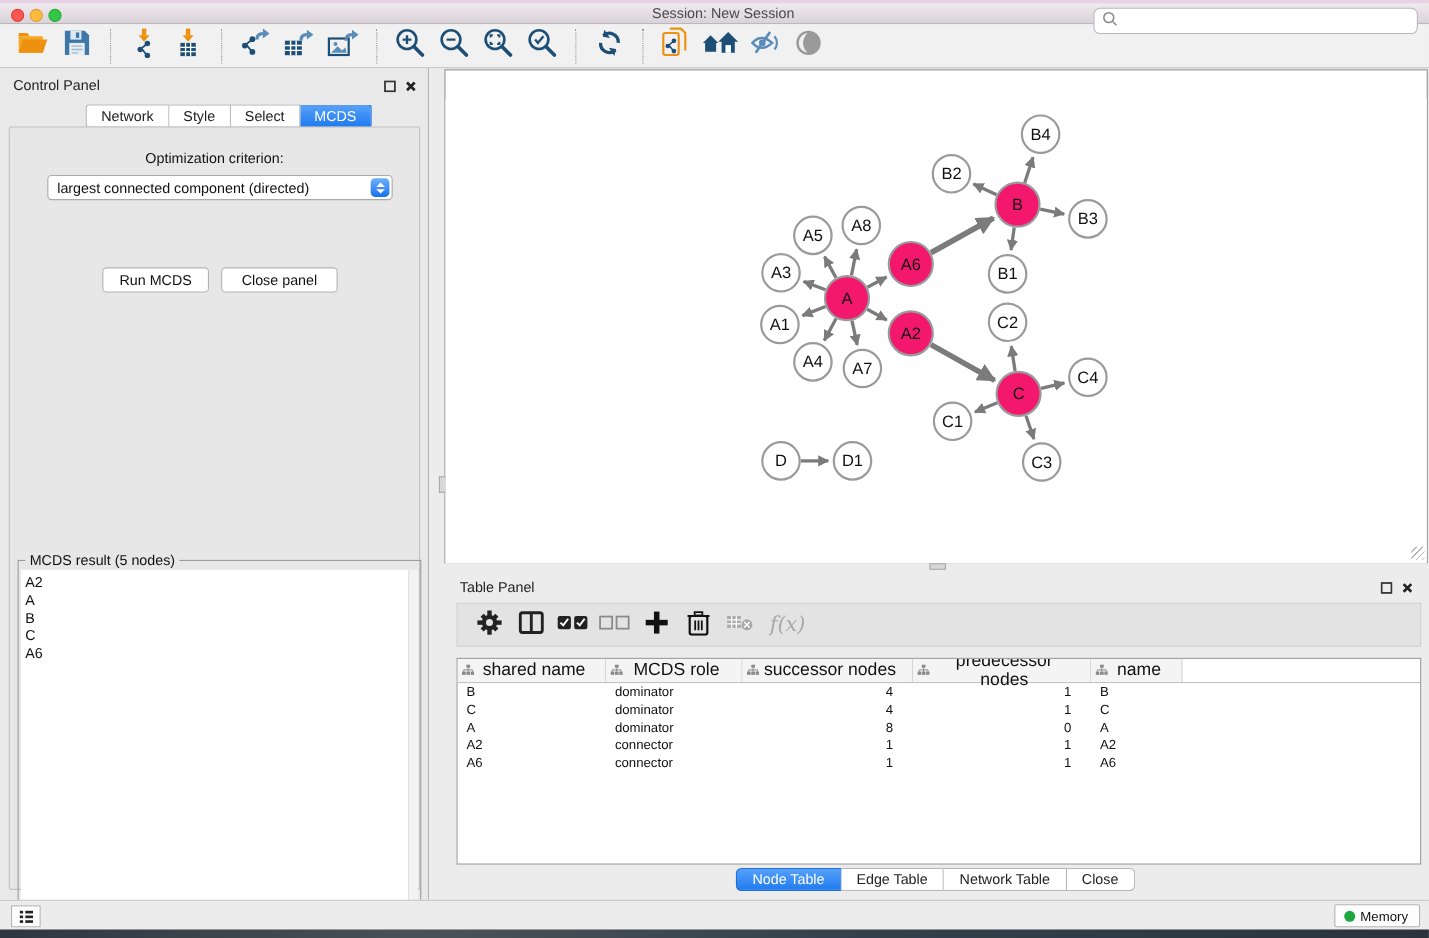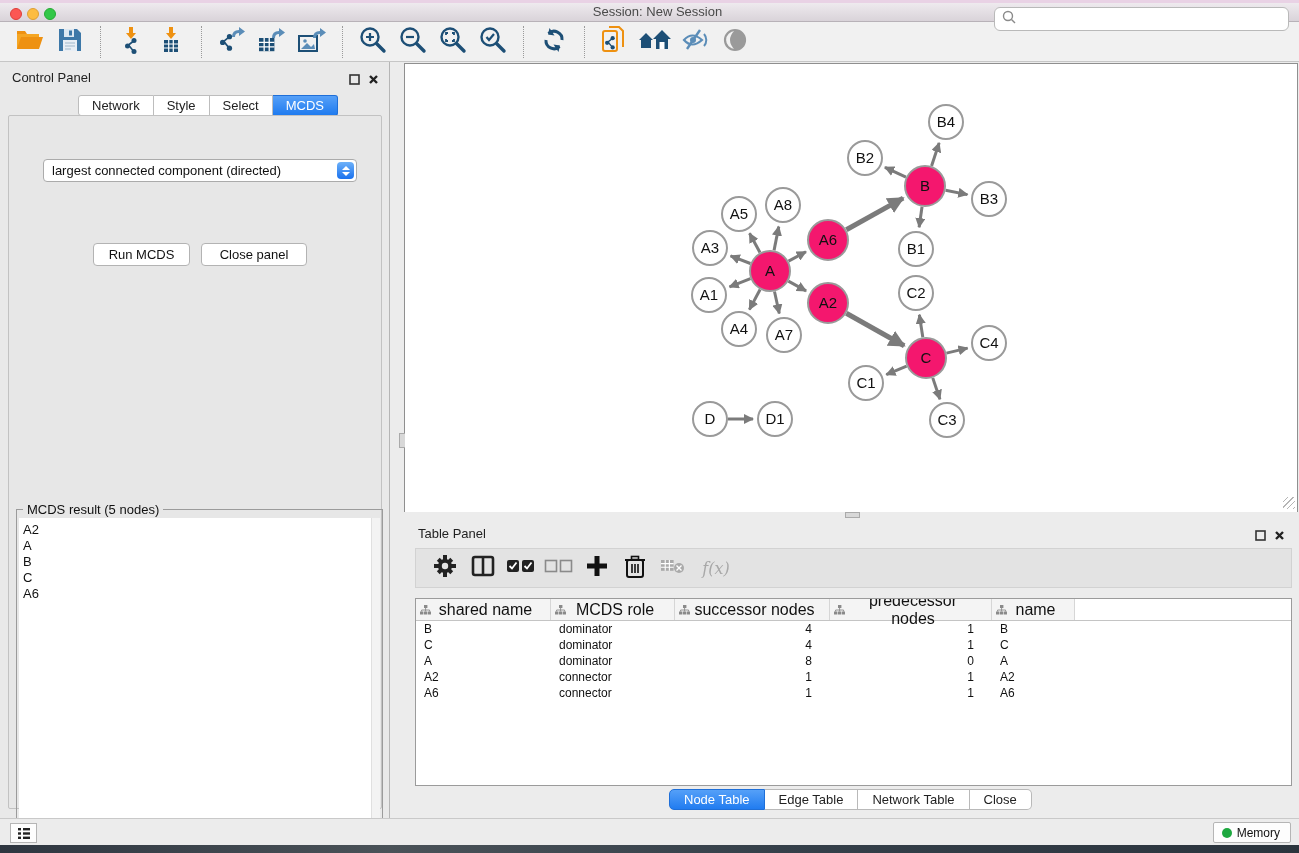--- a/index.html
+++ b/index.html
@@ -67,21 +67,21 @@
     border:1px solid #aaa; border-right:none; }
   #bottom-handle { left:845px; top:512px; width:15px; height:6px; background:#d8d8d8; border:1px solid #aaa; }
   #resize-grip { right:2px; bottom:2px; width:12px; height:12px;
     background:repeating-linear-gradient(135deg,transparent 0 3px,#b5b5b5 3px 4px); }
   
   #table-panel { left:405px; top:520px; width:894px; height:296px; background:#ececec; }
   #tp-header { position:absolute; left:13px; top:6px; font-size:13px; color:#222; }
   #tp-toolbar { position:absolute; left:10px; top:28px; width:877px; height:40px;
     background:#e3e3e3; border:1px solid #d2d2d2; display:flex; align-items:center; padding-left:12px; gap:4px; }
   .tpt-btn { width:34px; height:34px; display:flex; align-items:center; justify-content:center; }
-  .fx { font-family:"DejaVu Serif", serif; font-style:italic; font-size:16px; color:#a8a8a8; }
+  .fx { font-family:"DejaVu Serif", serif; font-style:italic; font-size:19px; color:#a8a8a8; }
   #node-table { position:absolute; left:10px; top:78px; width:877px; height:188px; background:#fff;
     border:1px solid #9b9b9b; overflow:hidden; }
   #nt-header { display:flex; height:22px; border-bottom:1px solid #c4c4c4; }
   .nt-hcell { background:#f4f4f4; border-right:1px solid #d6d6d6; display:flex; align-items:center;
     font-size:16px; color:#111; position:relative; }
   .nt-hcell .hlabel { flex:1; text-align:center; padding-right:10px; }
   .nt-hcell .hicon { margin-left:4px; }
   .nt-row { display:flex; height:16px; font-size:12px; color:#111; }
   .nt-cell { padding:1px 8px 0 8px; white-space:nowrap; overflow:hidden; }
   .nt-cell.num { text-align:right; padding-right:18px; }
@@ -298,20 +298,21 @@
           <path d="M2,2 L9,9 M9,2 L2,9" stroke="#222" stroke-width="2.4"></path>
         </svg></span>
   </div>
   <div id="cp-tabs">
       <div class="cp-tab">Network</div>
       <div class="cp-tab">Style</div>
       <div class="cp-tab">Select</div>
       <div class="cp-tab active">MCDS</div>
     </div>
   <div id="cp-body">
+    <div id="opt-label">Optimization criterion:</div>
     <div id="criterion">
       <span>largest connected component (directed)</span>
       <span class="stepper">
         <span class="chev up"></span>
           <span class="chev down"></span>
       </span>
     </div>
     <div id="run-btn" class="cp-btn">Run MCDS</div>
     <div id="close-btn" class="cp-btn">Close panel</div>
     <div id="result-box">

